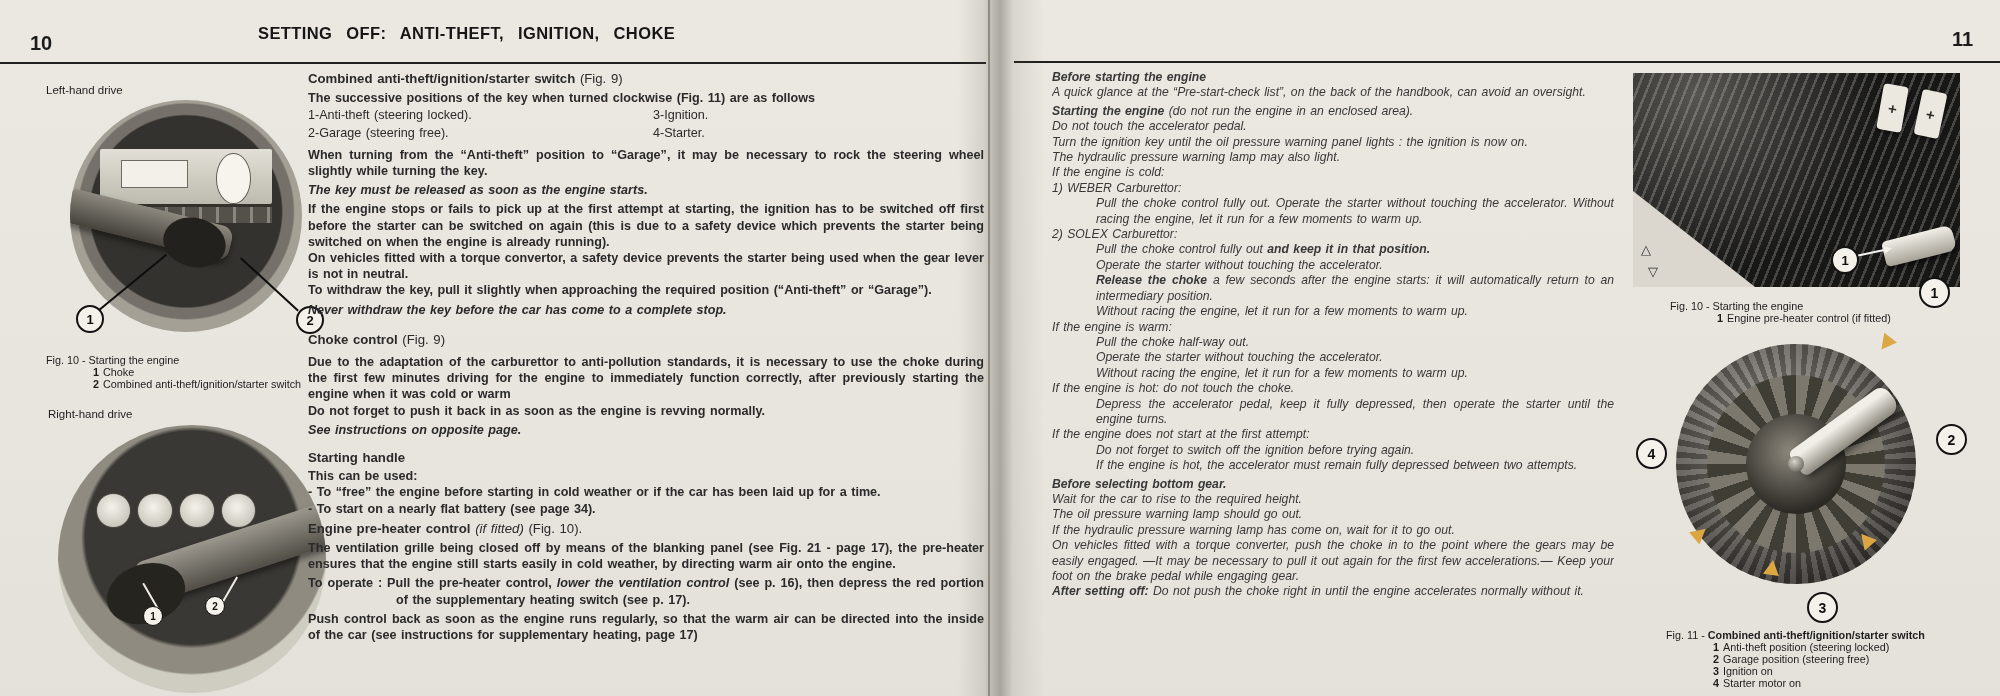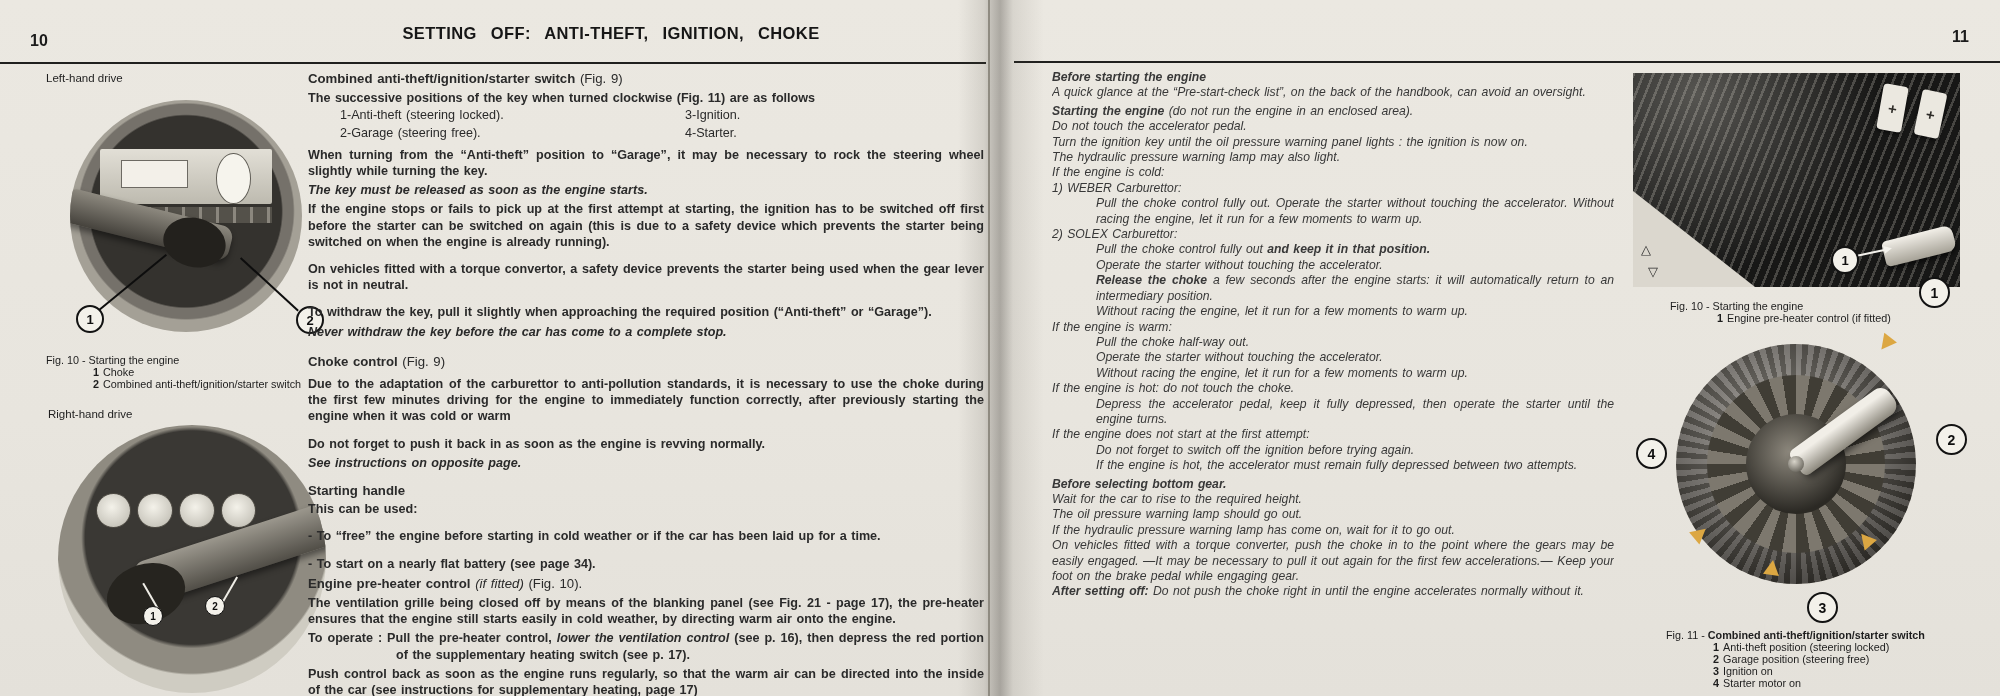--- a/index.html
+++ b/index.html
@@ -2,42 +2,42 @@
 <html><head>
 <meta charset="utf-8">
 <style>
   html,body{margin:0;padding:0;background:#6f6c66;}
   #sheet{
     position:relative;width:2000px;height:696px;overflow:hidden;
     background:linear-gradient(180deg,#ebe8e1 0%,#e8e5de 60%,#e4e1da 100%);
     font-family:"Liberation Sans",sans-serif;color:#222;
   }
   
-  .pagenum{position:absolute;font-size:16px;font-weight:bold;color:#1b1b1b;}
+  .pagenum{position:absolute;font-size:20px;font-weight:bold;color:#1b1b1b;}
   .spread-title{
-    position:absolute;left:258px;top:24px;width:706px;text-align:center;
+    position:absolute;left:258px;top:24px;width:706px;
     font-size:16.5px;font-weight:bold;letter-spacing:.4px;word-spacing:9px;color:#161616;
   }
   .rule{position:absolute;height:2px;background:#20201e;}
   .gutter{
     position:absolute;left:958px;top:0;width:86px;height:696px;
     background:linear-gradient(90deg,rgba(0,0,0,0) 0%,rgba(80,75,66,.14) 30%,rgba(50,46,40,.34) 49%,rgba(80,75,66,.12) 64%,rgba(0,0,0,0) 100%);
   }
   .fold{position:absolute;left:988px;top:0;width:2px;height:696px;background:#8f8b81;}
   
   .lp-col{
     position:absolute;left:308px;top:64px;width:676px;height:632px;overflow:hidden;
     font-size:12.6px;line-height:16.2px;color:#2a2a2a;word-spacing:1px;
   }
   .lp-col p{margin:3px 0 0 0;text-align:justify;font-weight:bold;}
-  .lp-col p.nogap{margin-top:11px;}
+  .lp-col p.nogap{margin-top:0;}
   .lp-col .h-block{margin:7px 0 0 0;font-size:13.2px;}
   .b{font-weight:bold;}
   .it{font-style:italic;}
-  .kv{display:flex;margin-top:1px;margin-left:32px;}
+  .kv{display:flex;margin-top:1px;}
   .kv .c1{width:345px;}
   .dashlist{padding-left:13px;text-indent:-13px;margin-top:1px;}
   .hang-op{padding-left:88px;text-indent:-88px;}
   
   .rp-col{
     position:absolute;left:1052px;top:70px;width:562px;height:626px;overflow:hidden;
     font-size:12.2px;line-height:15.4px;color:#383838;font-style:italic;word-spacing:1px;
   }
   .rp-col p{margin:0;}
   .rp-col .gap{margin-top:3px;}
@@ -112,21 +112,21 @@
 <div id="sheet">
 
   <div class="pagenum" style="left:30px;top:32px">10</div>
   <div class="spread-title">SETTING OFF: ANTI-THEFT, IGNITION, CHOKE</div>
   <div class="rule" style="left:0;top:62px;width:986px"></div>
   <div class="rule" style="left:1014px;top:61px;width:986px"></div>
   <div class="pagenum" style="left:1952px;top:28px">11</div>
   <div class="gutter"></div>
   <div class="fold"></div>
 
-  <div class="side-label" style="left:46px;top:72px">Left-hand drive</div>
+  <div class="side-label" style="left:46px;top:84px">Left-hand drive</div>
 
   <div class="photo circ" id="photo1">
     <div class="dash"></div>
     <div class="screen"></div>
     <div class="gauge"></div>
     <div class="vents"></div>
     <div class="spoke"></div>
     <div class="hub"></div>
   </div>
   <div class="cline" style="left:99px;top:309px;width:87px;transform:rotate(-39.4deg)"></div>

